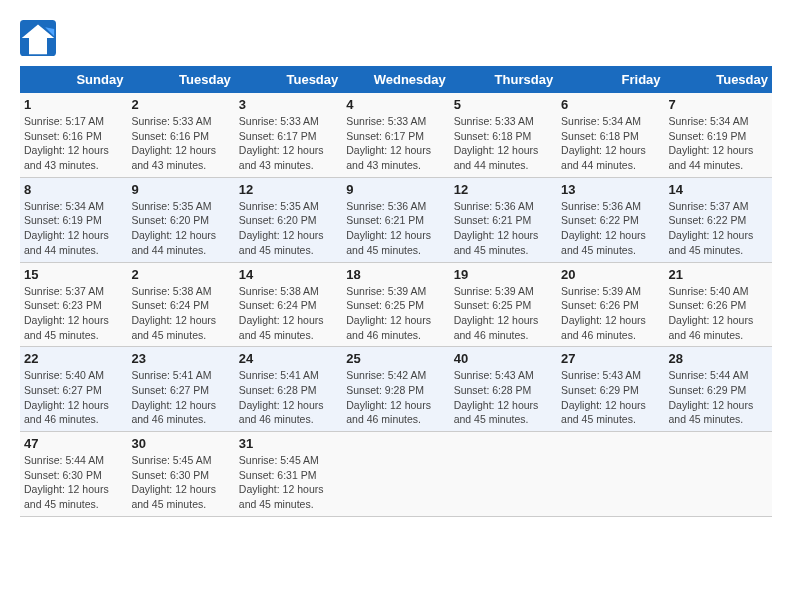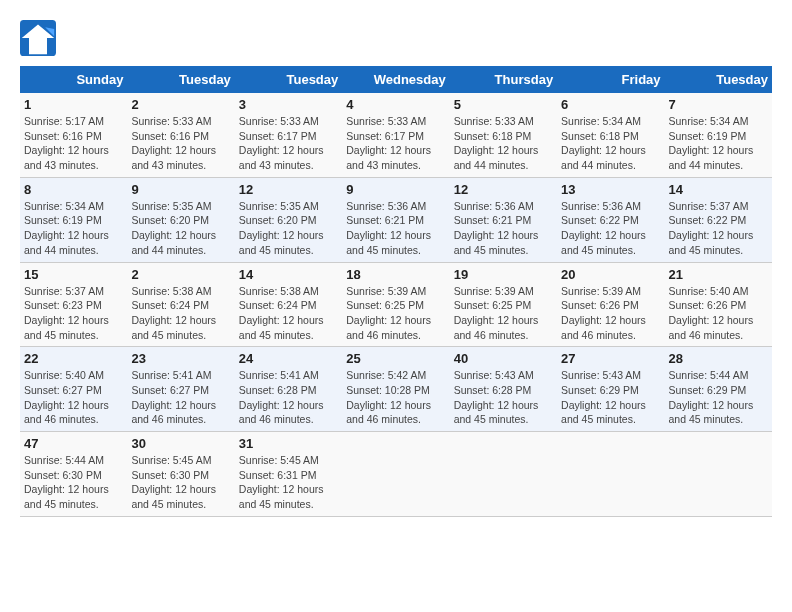--- a/index.html
+++ b/index.html
@@ -292,21 +292,21 @@
         <td>
           <span class="day-num">24</span>
           <div class="day-detail" style="white-space: pre-line;">Sunrise: 5:41 AM
 Sunset: 6:28 PM
 Daylight: 12 hours
 and 46 minutes.</div>
         </td>
         <td>
           <span class="day-num">25</span>
           <div class="day-detail" style="white-space: pre-line;">Sunrise: 5:42 AM
-Sunset: 10:28 PM
+Sunset: 9:28 PM
 Daylight: 12 hours
 and 46 minutes.</div>
         </td>
         <td>
           <span class="day-num">40</span>
           <div class="day-detail" style="white-space: pre-line;">Sunrise: 5:43 AM
 Sunset: 6:28 PM
 Daylight: 12 hours
 and 45 minutes.</div>
         </td>

